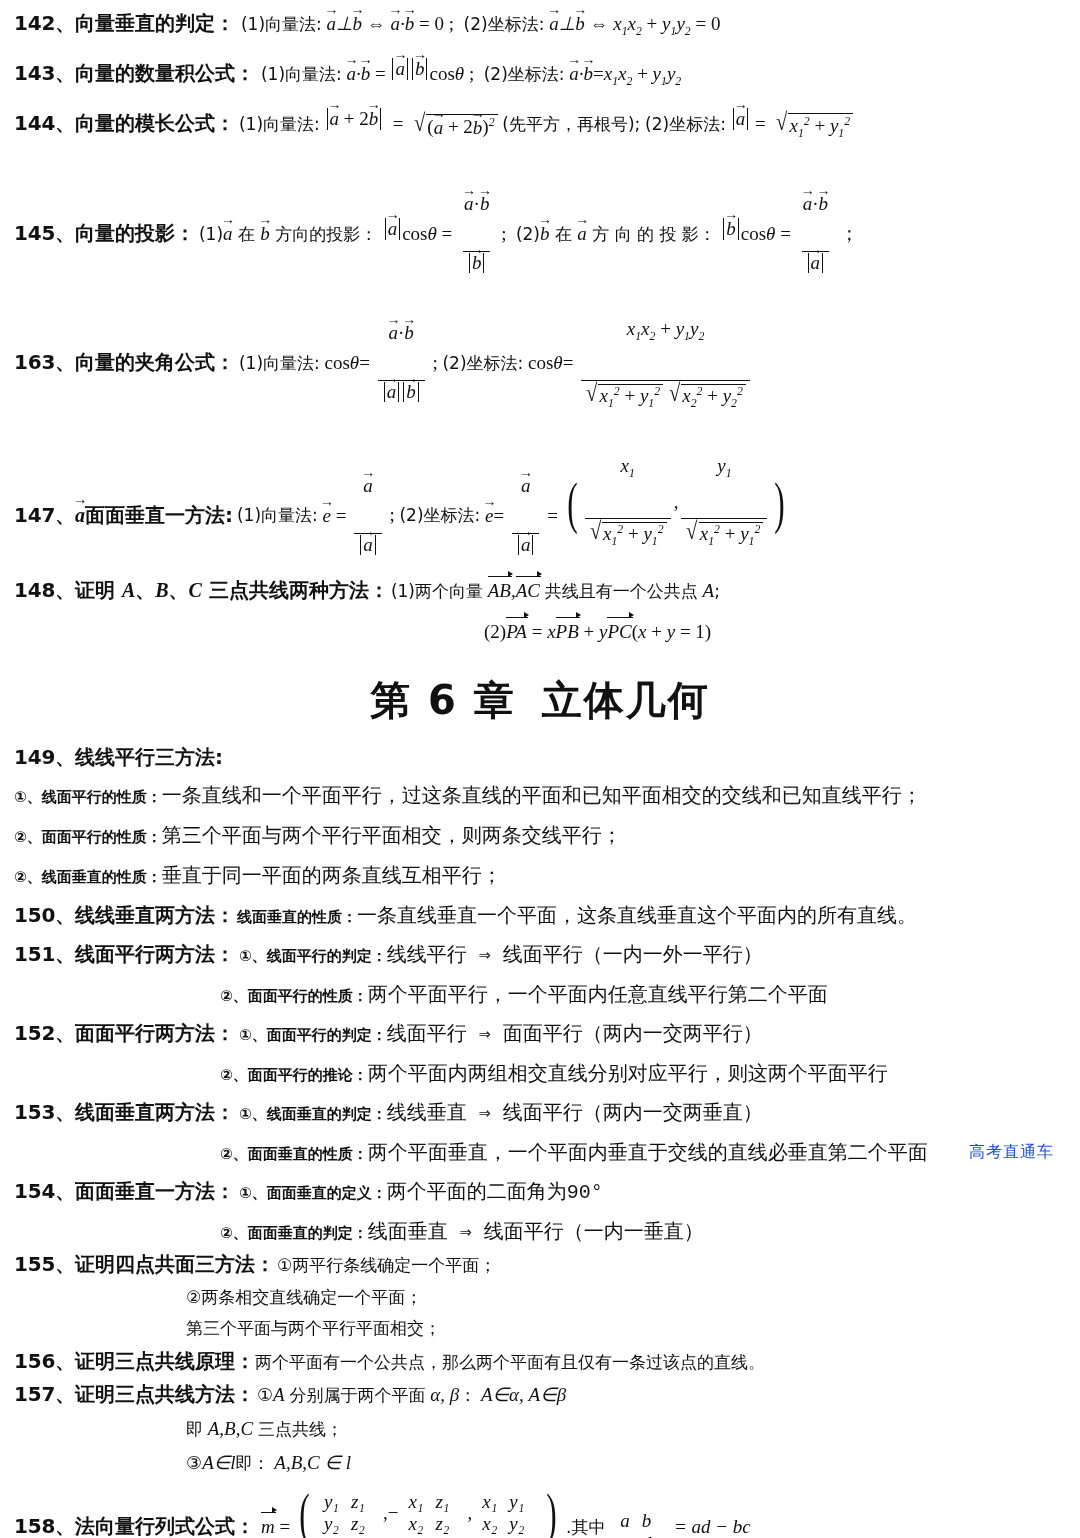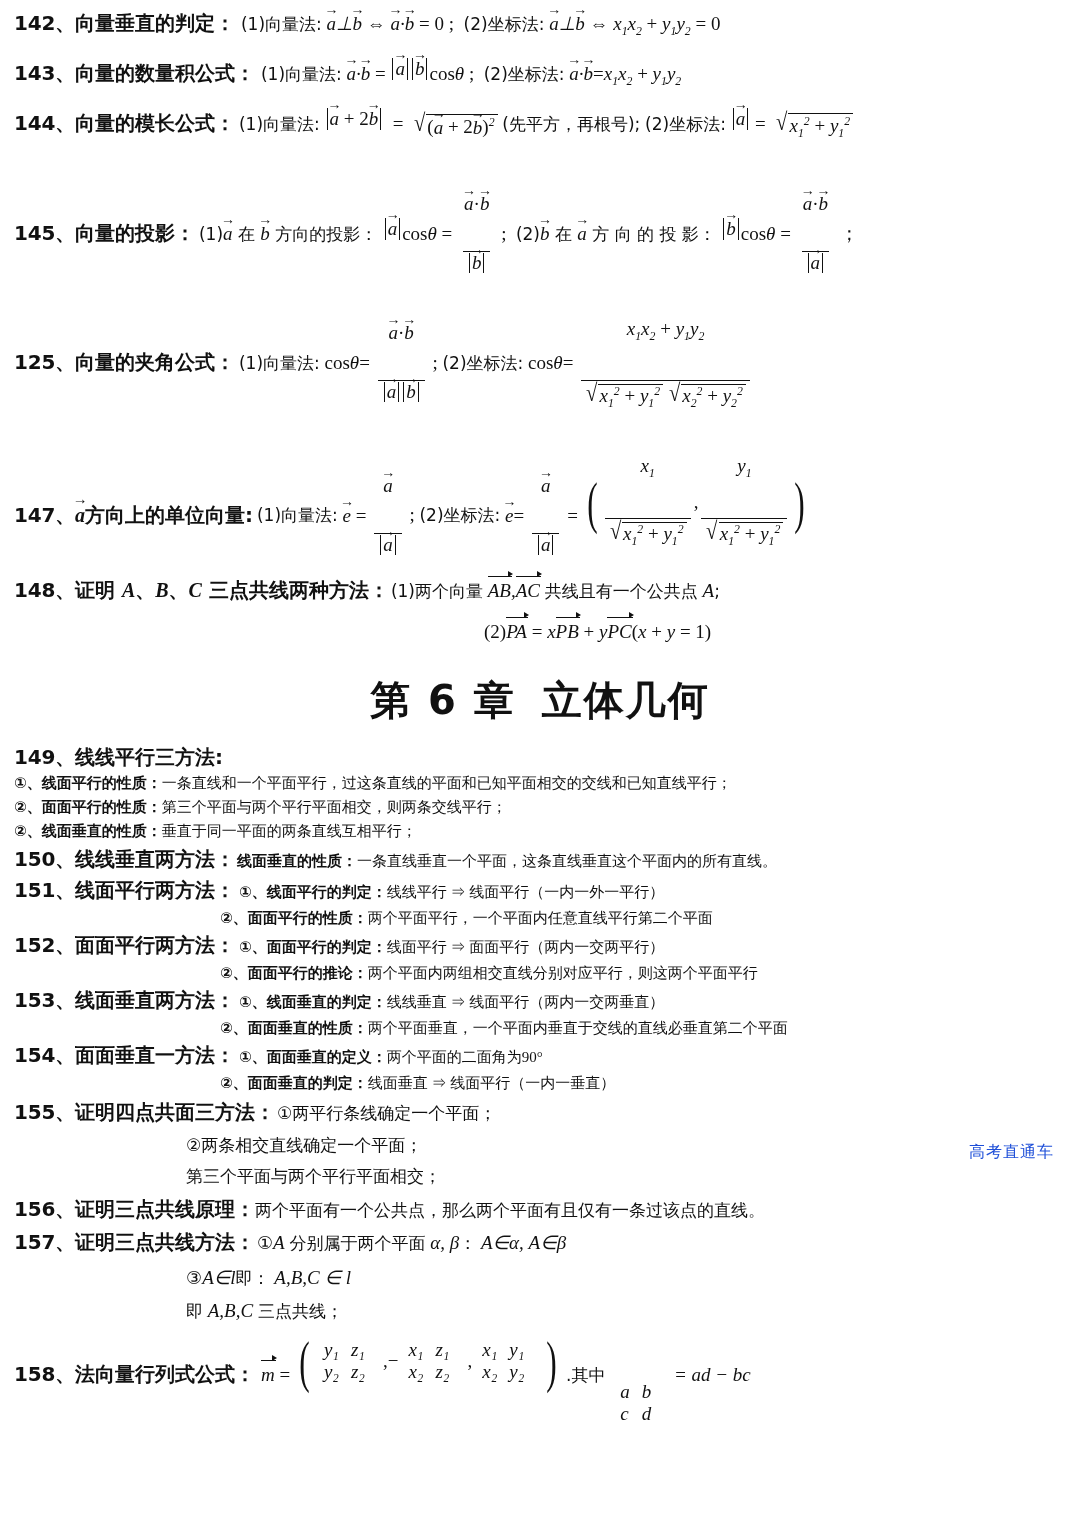--- a/index.html
+++ b/index.html
@@ -50,39 +50,39 @@
 
   sup.s { font-size:0.62em; vertical-align:super; font-style:italic; }
   sub.s { font-size:0.62em; vertical-align:sub; font-style:italic; }
 
   .paren-big { display:inline-flex; align-items:center; }
   .paren-big::before{ content:"("; font-size:3.0em; font-family:"Liberation Serif",serif;
      line-height:.72; transform:scaleX(.55); font-style:normal; }
   .paren-big::after{ content:")"; font-size:3.0em; font-family:"Liberation Serif",serif;
      line-height:.72; transform:scaleX(.55); font-style:normal; }
 
-  .det { display:inline-flex; align-items:flex-start; margin:0 1px; }
+  .det { display:inline-flex; align-items:center; margin:0 1px; }
   .det::before,.det::after{ content:""; border-left:1.6px solid #111; margin:0 3px; }
   .det table { border-collapse:collapse; }
   .det td { padding:0 10px 0 2px; font-style:italic; text-align:left; line-height:1.18; }
 
   
   .item { display:flex; align-items:baseline; margin:0; }
   .num-lab {
     font-family:"DejaVu Sans", sans-serif; font-weight:bold;
     font-size:20px; white-space:nowrap; letter-spacing:-0.2px;
   }
   .ttl {
     font-family:"DejaVu Sans", sans-serif; font-weight:bold;
     font-size:20px; white-space:nowrap;
   }
   .body-txt { font-size:19px; }
   .body-cn  { font-family:"DejaVu Sans", sans-serif; font-size:17px; }
   .sub-ttl  { font-family:"DejaVu Sans", sans-serif; font-weight:bold; font-size:15px; white-space:nowrap;}
-  .sub-body { font-family:Liberation Serif, serif; font-size:15px; }
+  .sub-body { font-family:Liberation Mono, monospace; font-size:20px;margin-top:8px; }
 
   .row142,.row143 { height:48px; }
   .rowbig { min-height:64px; }
 
   .chapter {
     text-align:center;
     font-family:"DejaVu Sans", sans-serif;
     font-weight:bold;
     font-size:40px;
     letter-spacing:2px;
@@ -201,21 +201,21 @@
             <span class="num"><span class="vec">a</span><span class="up">·</span><span class="vec">b</span></span>
             <span class="den"><span class="abs">
                 <span class="vec">a</span>
               </span></span>
           </span>
       </span><span class="up">；</span>
     </span>
   </div>
 
   <div class="item rowbig" style="margin-top:42px;">
-    <span class="num-lab">125、</span>
+    <span class="num-lab">163、</span>
     <span class="ttl">向量的夹角公式：</span>
     <span class="body-txt nowrap" style="margin-left:4px;">
       <span class="cn" style="font-size:17px;">(1)向量法:</span>
       <span class="m">
         <span class="up">cos</span>θ<span class="up">=</span>
         <span class="frac">
             <span class="num"><span class="vec">a</span><span class="up">·</span><span class="vec">b</span></span>
           <span class="den"><span class="abs">
                 <span class="vec">a</span>
               </span><span class="abs">
@@ -239,21 +239,21 @@
               </span>
           </span>
         </span>
       </span>
     </span>
   </div>
 
   <div class="item rowbig" style="margin-top:46px;">
     <span class="num-lab">147、</span>
     <span class="ttl">
-      <span class="m vec" style="font-size:20px;">a</span><span>方向上的单位向量:</span>
+      <span class="m vec" style="font-size:20px;">a</span><span>面面垂直一方法:</span>
     </span>
     <span class="body-txt nowrap" style="margin-left:4px;">
       <span class="cn" style="font-size:17px;">(1)向量法:</span>
       <span class="m">
         <span class="vec">e</span> <span class="up">=</span>
         <span class="frac">
             <span class="num"><span class="vec">a</span></span>
             <span class="den"><span class="abs">
                 <span class="vec">a</span>
               </span></span>
@@ -412,27 +412,27 @@
     <span class="ttl">证明三点共线方法：</span>
     <span class="body-txt nowrap" style="margin-left:2px;">
       <span class="cn" style="font-size:18px;">①</span><span class="m">A</span>
       <span class="cn" style="font-size:17px;">分别属于两个平面</span>
       <span class="m">α, β</span><span class="cn" style="font-size:17px;">：</span>
       <span class="m">A∈α, A∈β</span>
     </span>
   </div>
   <div class="line indent-c" style="margin-top:10px;">
     <span class="body-txt nowrap">
+      <span class="cn" style="font-size:17px;">即</span>&nbsp;<span class="m">A,B,C</span>&nbsp;<span class="cn" style="font-size:17px;">三点共线；</span>
+    </span>
+  </div>
+  <div class="line indent-c" style="margin-top:10px;">
+    <span class="body-txt nowrap">
       <span class="cn" style="font-size:18px;">③</span><span class="m">A∈l</span><span class="cn" style="font-size:17px;">即：</span>
       <span class="m">A,B,C ∈ l</span>
-    </span>
-  </div>
-  <div class="line indent-c" style="margin-top:10px;">
-    <span class="body-txt nowrap">
-      <span class="cn" style="font-size:17px;">即</span>&nbsp;<span class="m">A,B,C</span>&nbsp;<span class="cn" style="font-size:17px;">三点共线；</span>
     </span>
   </div>
 
   <div class="item" style="margin-top:16px;">
     <span class="num-lab">158、</span>
     <span class="ttl">法向量行列式公式：</span>
     <span class="body-txt nowrap m" style="margin-left:6px;">
       <span class="ovl" style="font-style:italic;">m</span><span class="up"> = </span>
       <span class="paren-big">
         <span class="det">

